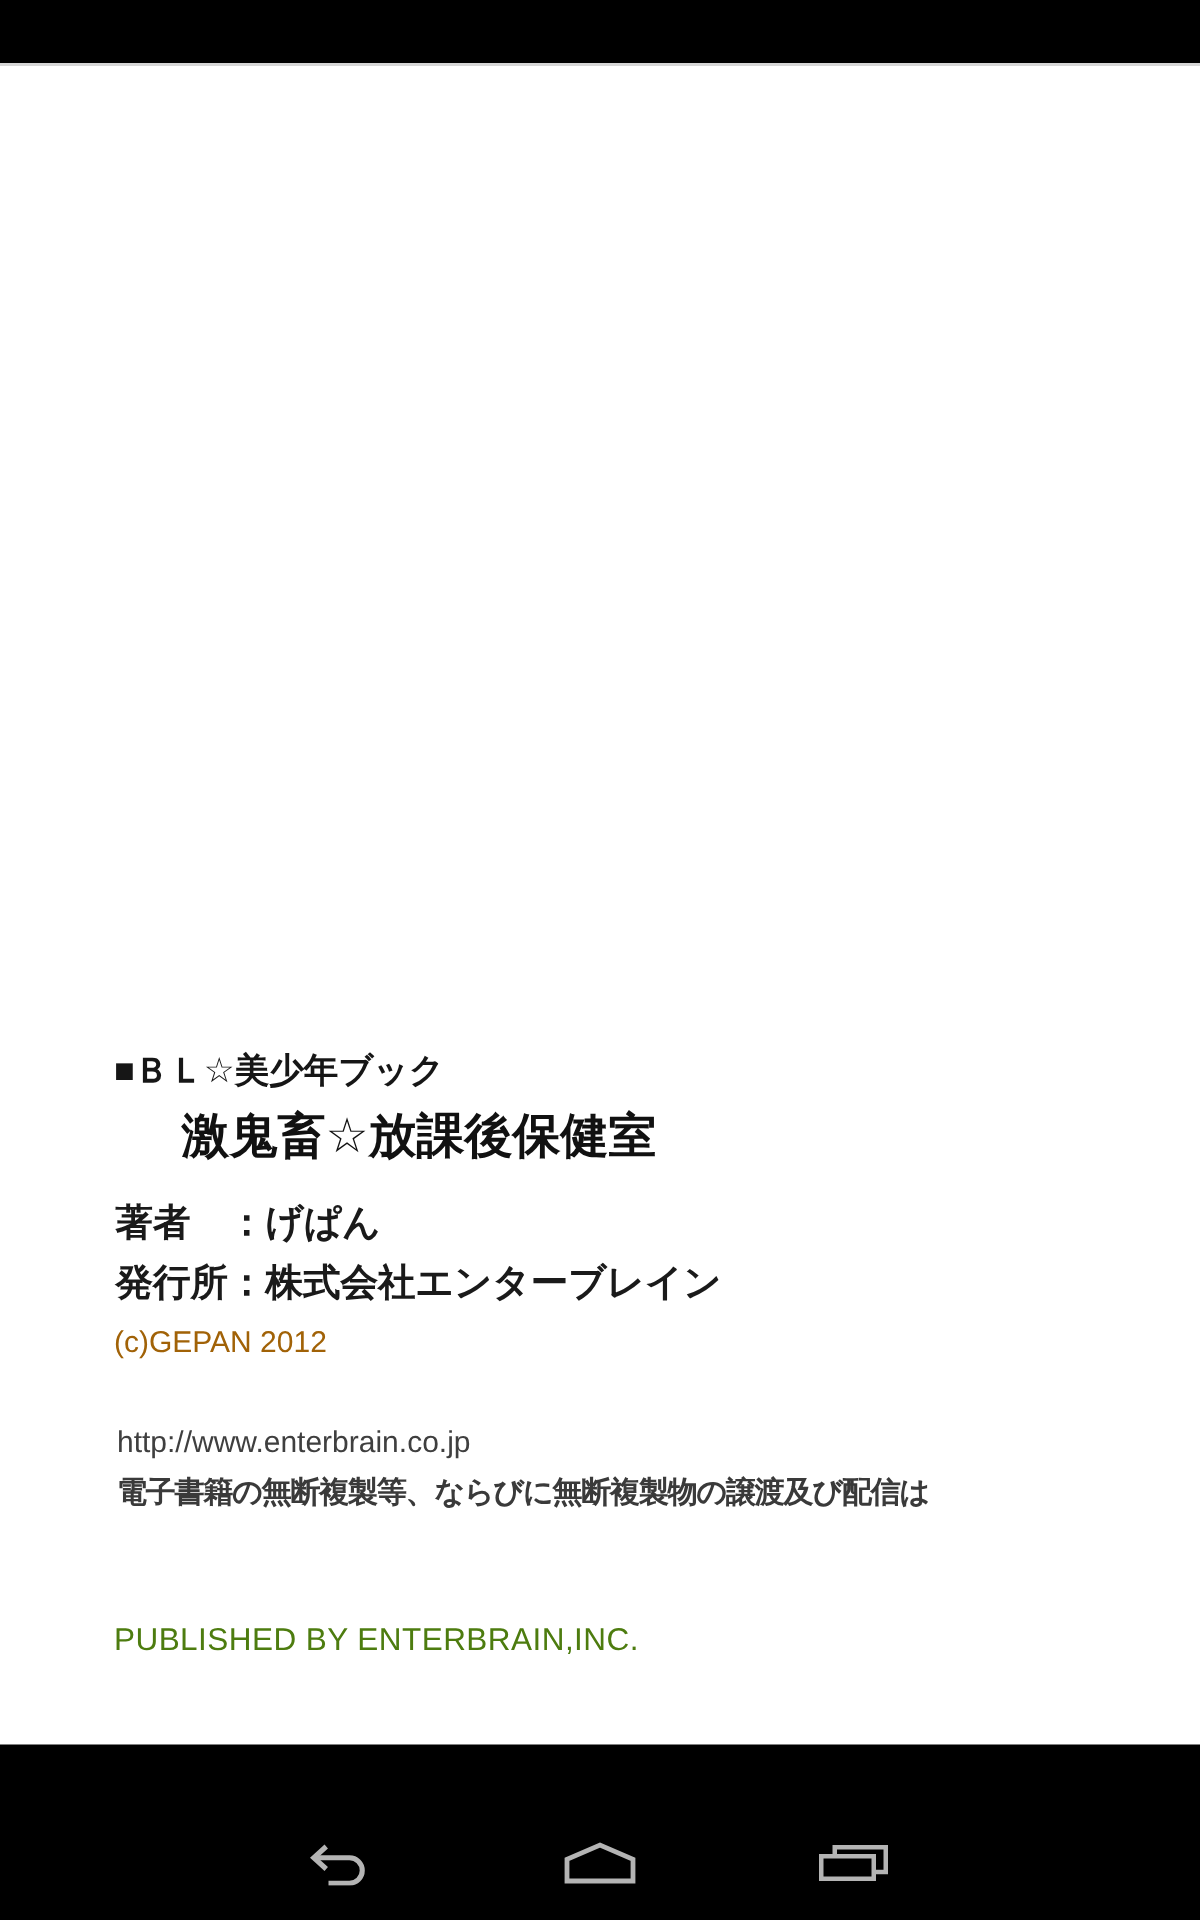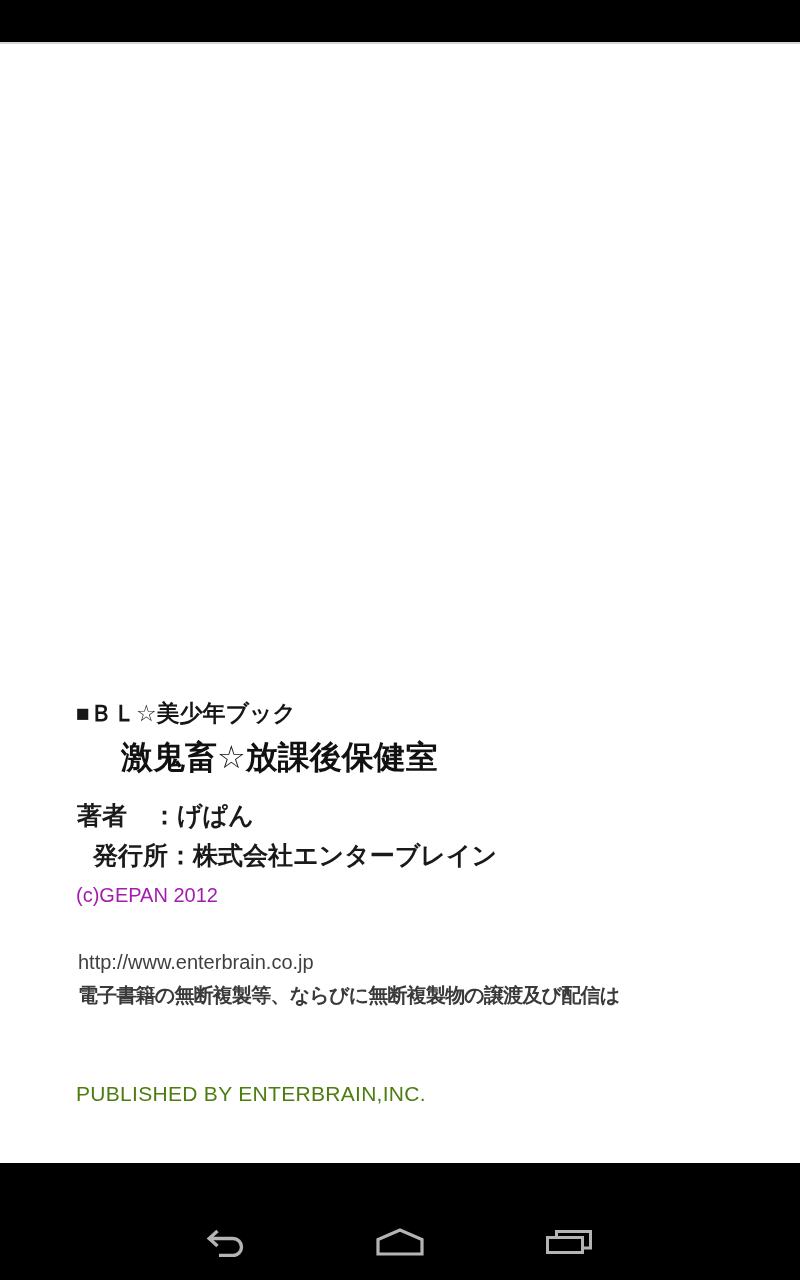--- a/index.html
+++ b/index.html
@@ -36,22 +36,22 @@
 
   .line {
     position: absolute;
     white-space: pre;
     line-height: 1;
     color: #1d1d1d;
   }
   .l-series    { top: 658px; left: 76px; font-size: 23px; font-weight: 700; color: #161616; }
   .l-title     { top: 697px; left: 75px; font-size: 32px; font-weight: 700; color: #111111; margin-left: 46px; }
   .l-author    { top: 759px; left: 77px; font-size: 25px; font-weight: 700; color: #1a1a1a; text-align: center; }
-  .l-publisher { top: 799px; left: 77px; font-size: 25px; font-weight: 700; color: #1a1a1a; margin-left: 16px; }
-  .l-copyright { top: 841px; left: 76px; font-size: 20px; font-weight: 400; color: #a21caf; }
+  .l-publisher { top: 799px; left: 77px; font-size: 25px; font-weight: 700; color: #1a1a1a; }
+  .l-copyright { top: 841px; left: 76px; font-size: 20px; font-weight: 400; color: #a16207; }
   .l-url       { top: 908px; left: 78px; font-size: 20px; font-weight: 400; color: #3f3f3f; text-align: right; }
   .l-notice1   { top: 941px; left: 78px; font-size: 20px; font-weight: 700; color: #3a3a3a; letter-spacing: -0.8px; }
   .l-notice2   { top: 973px; left: 77px; font-size: 20px; font-weight: 400; color: #3a3a3a; letter-spacing: -0.8px; }
   .l-pub-en    { top: 1039px; left: 76px; font-size: 21px; font-weight: 400; color: #4d7c0f; letter-spacing: 0.3px; }
 
   
   .bottom-bar {
     position: absolute;
     top: 1163px; left: 0;
     width: 800px; height: 117px;

